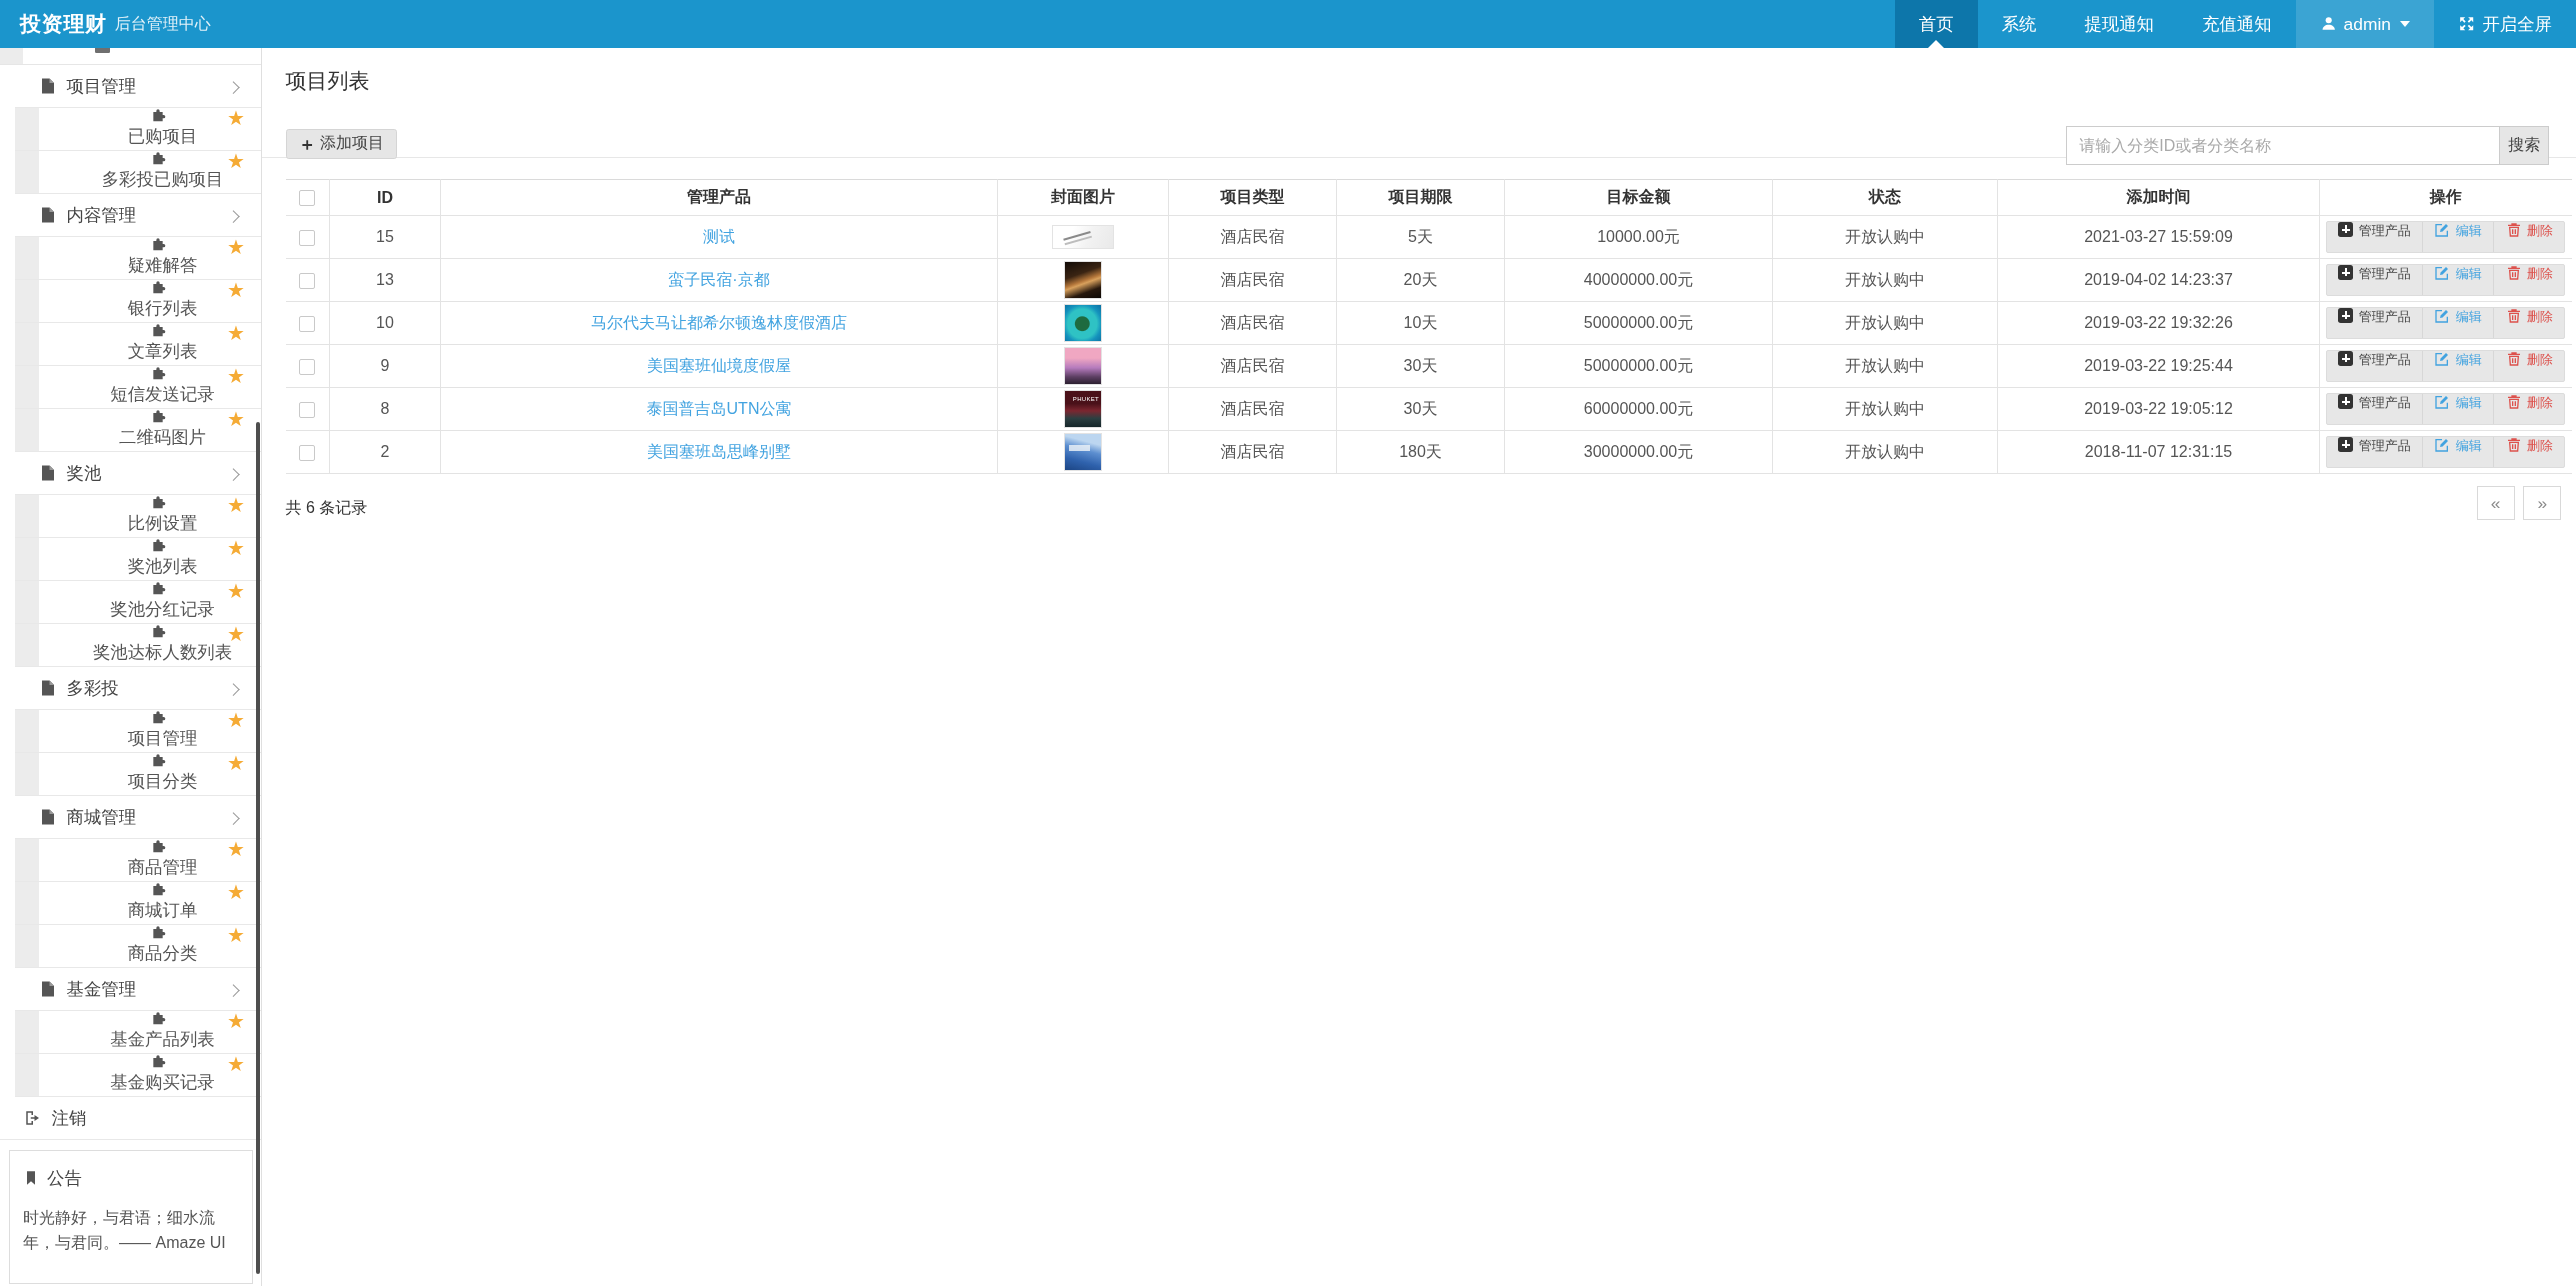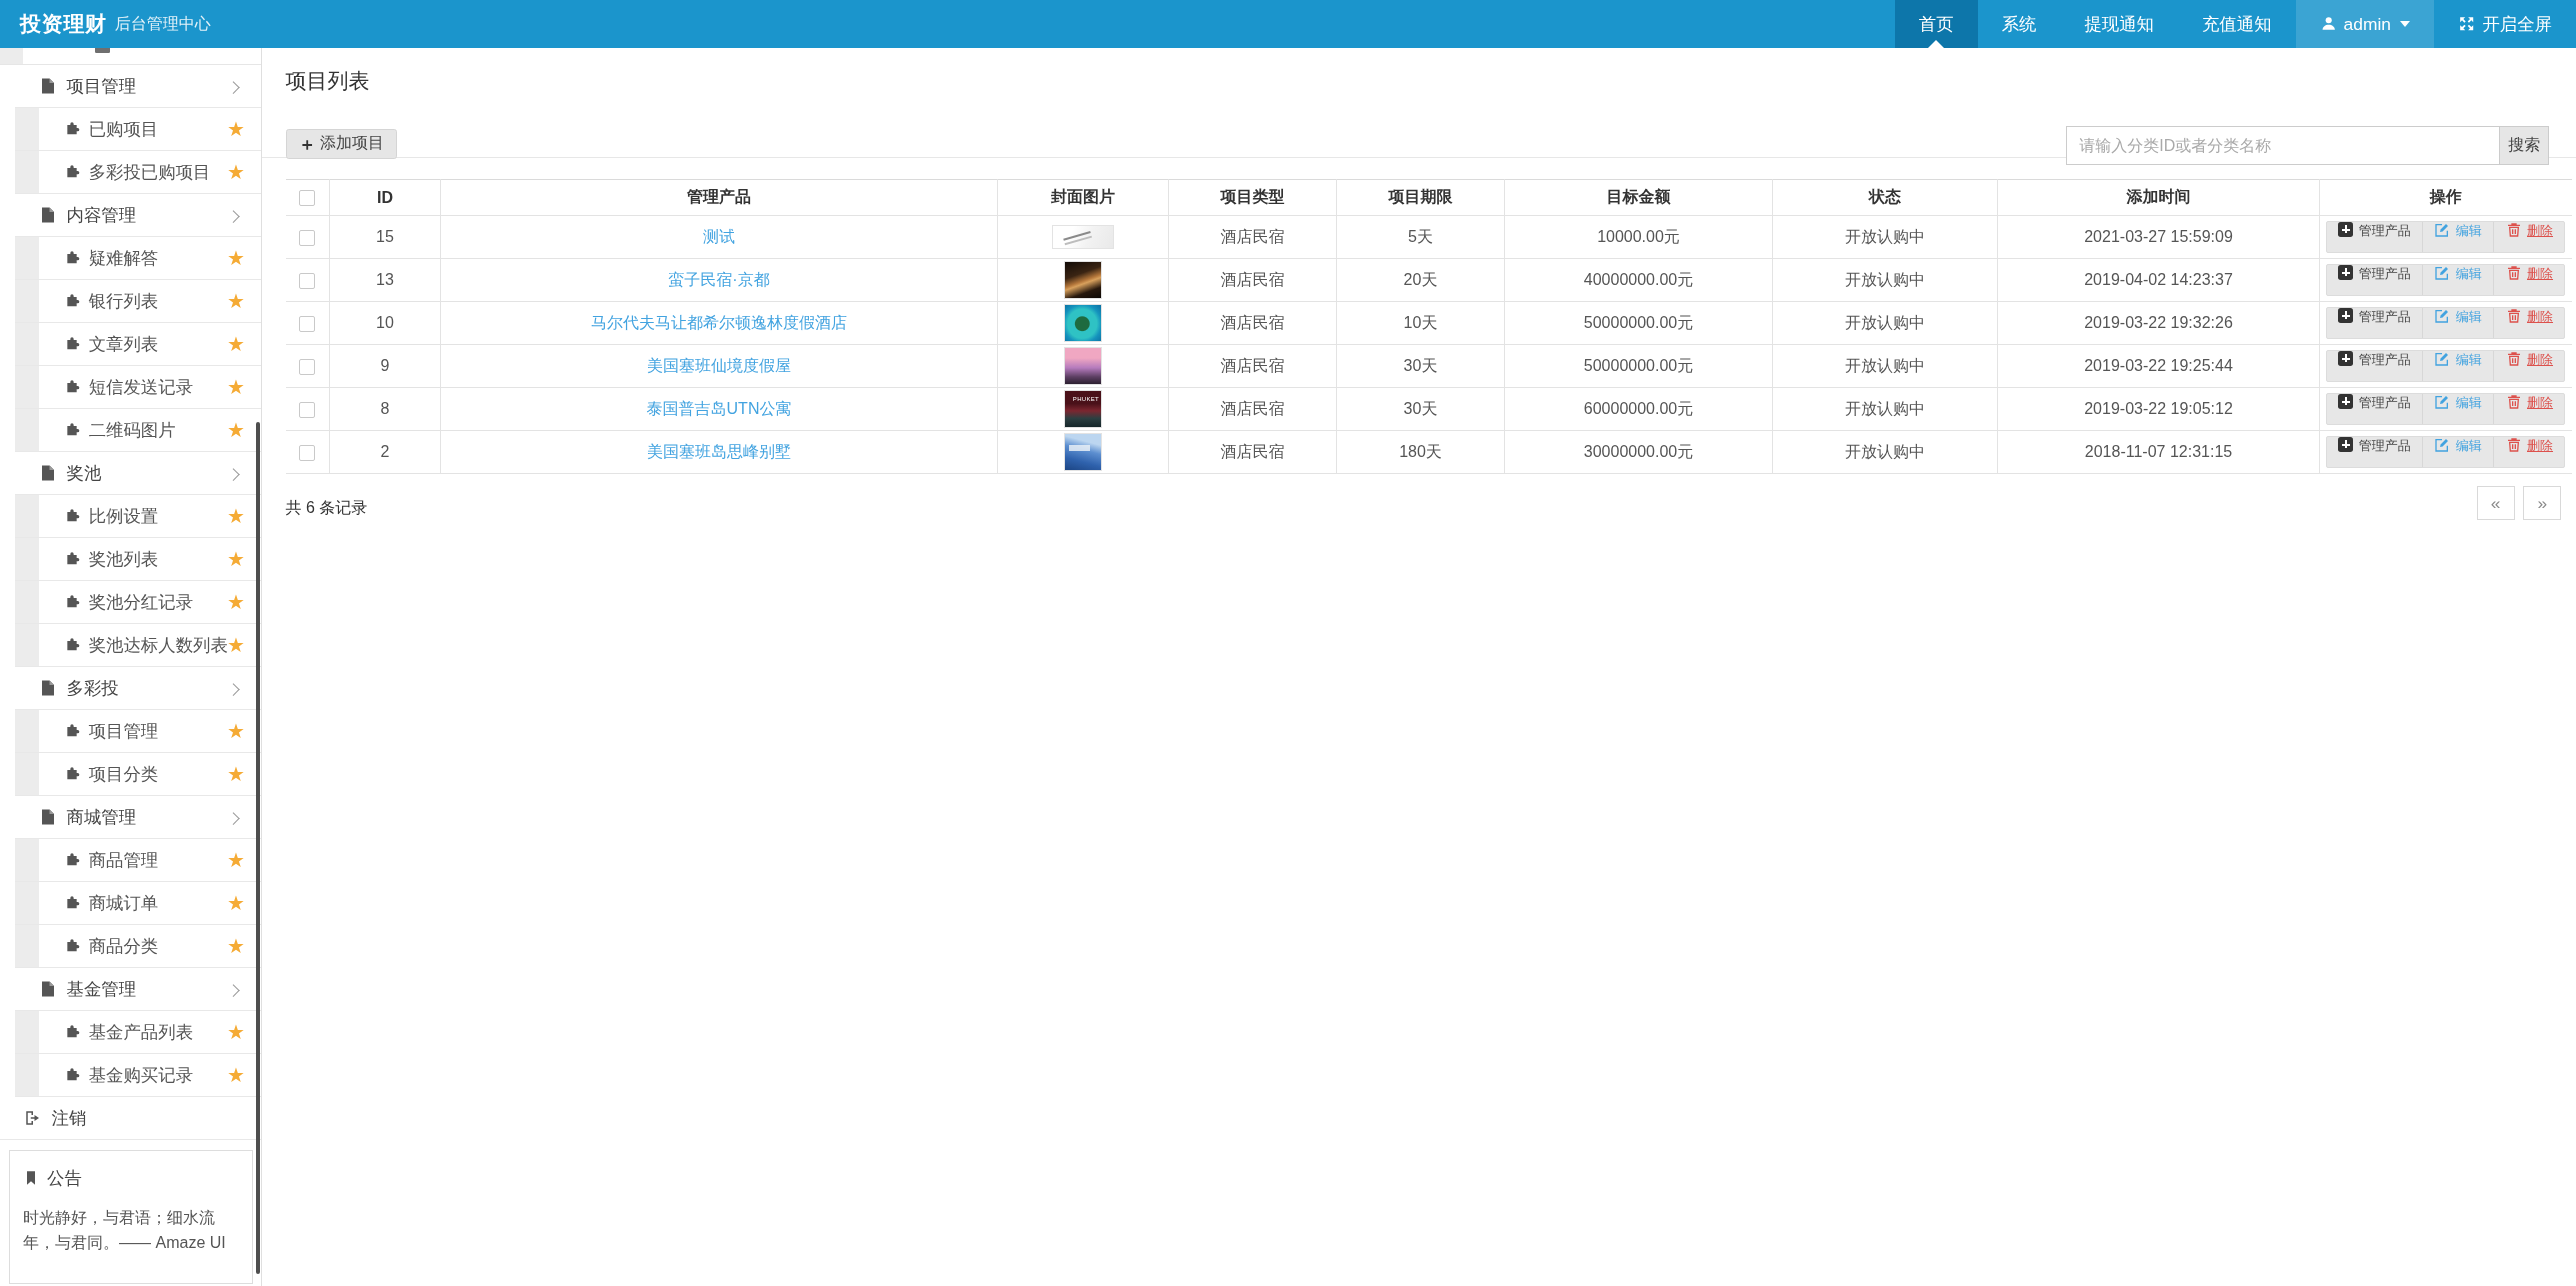--- a/index.html
+++ b/index.html
@@ -29,21 +29,21 @@
     background:#fff; border-right:0.7px solid #dfdfdf; overflow:hidden; }
   .side-partial { position:relative; height:17.4px; border-bottom:0.7px solid #e6e6e6;
     background:linear-gradient(to right,#ececec 23.5px,#fff 23.5px); cursor:pointer; }
   .partial-frag { position:absolute; left:95px; top:-2px; width:14.8px; height:7.4px;
     background:#6f6f6f; border-radius:1.3px; }
   .side-menu { list-style:none; }
   .side-menu li { position:relative; height:43px; border-bottom:0.7px solid #e8e8e8;
     display:flex; align-items:center; cursor:pointer; font-size:17.4px; color:#555;margin-left:15px; }
   .side-menu li.parent { padding-left:23.5px; background:#fff; color:#444; }
   .side-menu li.child { padding-left:49px;
-    background:linear-gradient(to right,#ececec 23.5px,#fff 23.5px); }
+    background:linear-gradient(to right,#ececec 23.5px,#fff 23.5px);flex-direction:column; }
   .mi { width:18px; height:18px; fill:#555; margin-right:10px; flex:none; }
   .mi-small { width:16px; height:16px; fill:#555; margin-right:8.7px; flex:none; }
   .chev { width:8.7px; height:8.7px; border-top:1.3px solid #9a9a9a; border-right:1.3px solid #9a9a9a;
     transform:rotate(45deg); position:absolute; right:23px; top:17.4px; }
   .star { position:absolute; right:16px; font-size:20px; color:#f5ab35; cursor:pointer; line-height:1; }
   .logout-row { height:43px; border-bottom:0.7px solid #e8e8e8; display:flex; align-items:center;
     padding-left:23.5px; font-size:17.4px; color:#444; cursor:pointer; }
   .notice { position:absolute; left:8.7px; top:1102px; width:244px; height:134px;
     border:0.7px solid #ddd; background:#fff; padding:14.8px 13.4px; }
   .notice-head { display:flex; align-items:center; font-size:17.4px; color:#444; }
@@ -96,21 +96,21 @@
   .t-saipan-villa { background:linear-gradient(195deg,#bcd6f0 0 25%,#5d8fd0 45%,#2f62ad 72%,#1c4584); }
   .t-saipan-villa::after { content:""; position:absolute; left:10%; top:30%; width:60%; height:6.7px; background:#e8eef6; opacity:.85; }
   .thumb-text { display:none; }
   .t-phuket-poster .thumb-text { display:block; }
 
   .btn-group { display:inline-flex; background:#e7e7e7; border:0.7px solid #dcdcdc; border-radius:2px; overflow:hidden; }
   .btn-group button { display:inline-flex; gap:5.4px; height:30px; padding:0 11.4px;
     background:transparent; border:none; font-size:13px; cursor:pointer; color:#444; }
   .btn-group button + button { border-left:0.7px solid #d7d7d7; }
   .btn-edit { color:#42a3e0 !important; }
-  .btn-del { color:#dd514c !important;text-decoration:underline; }
+  .btn-del { color:#dd514c !important; }
   .ico-plus-sq { width:14.8px; height:14.8px; background:#333; border-radius:2.7px; position:relative; flex:none; }
   .ico-plus-sq::before, .ico-plus-sq::after { content:""; position:absolute; background:#fff; }
   .ico-plus-sq::before { left:3.4px; top:6.7px; width:8px; height:2px; }
   .ico-plus-sq::after { left:6.7px; top:3.4px; width:2px; height:8px; }
   .asvg { width:16px; height:16px; flex:none; }
 
   
   .list-footer { position:relative; margin-top:0; height:54px; }
   .total-text { position:absolute; left:0; top:24px; font-size:16px; color:#333; }
   .pager { position:absolute; right:8px; top:12px; display:flex; gap:8.7px; }

